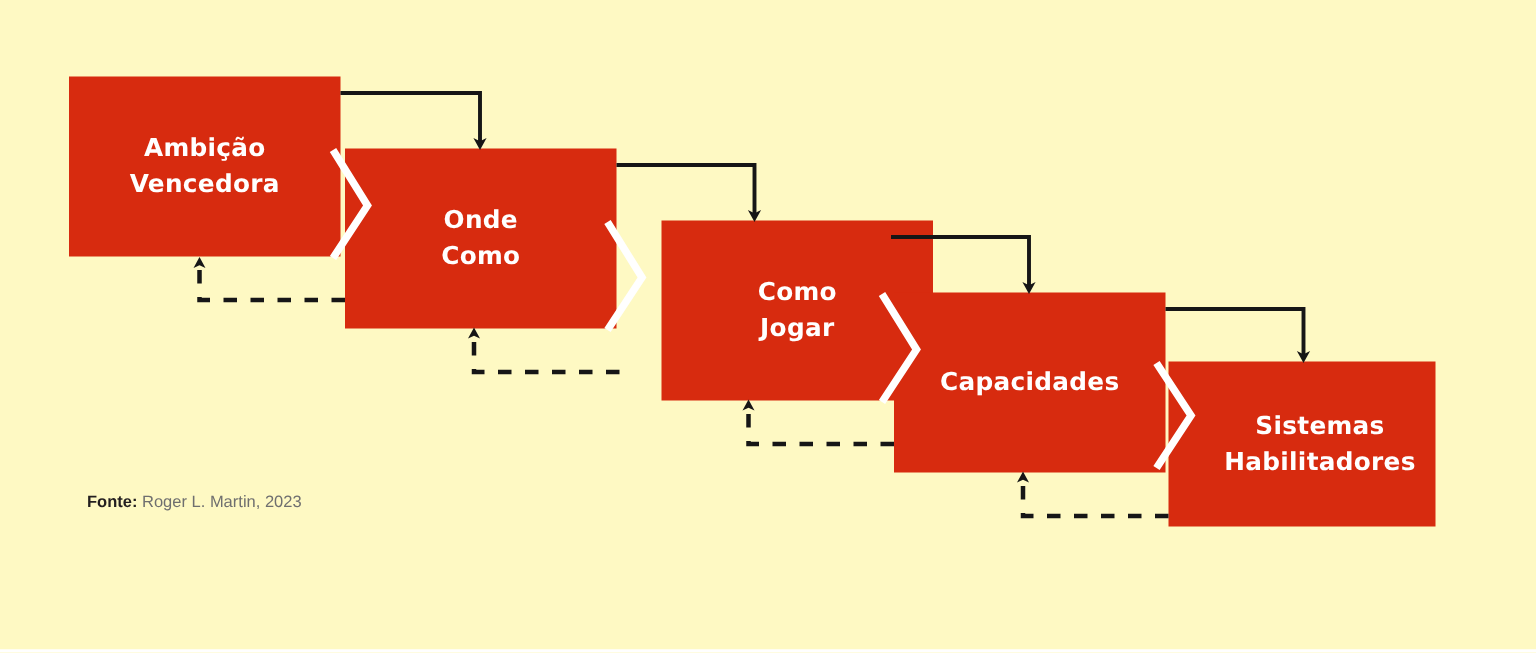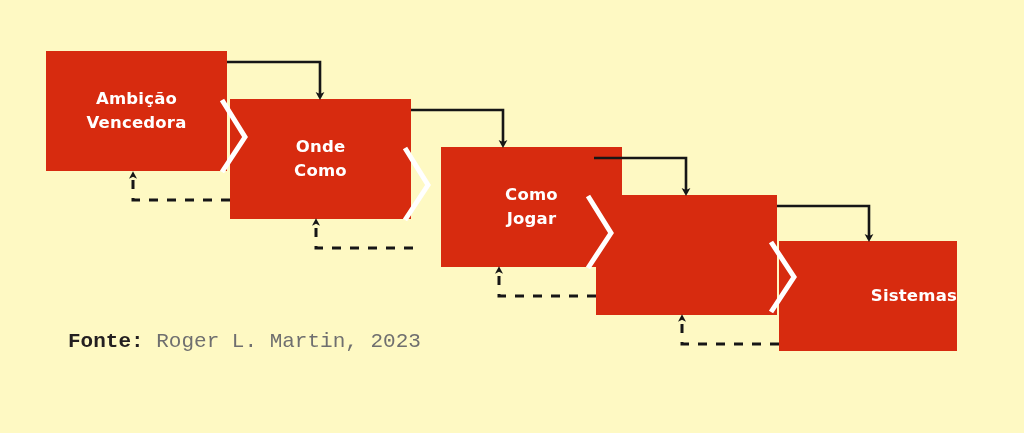--- a/index.html
+++ b/index.html
@@ -36,32 +36,32 @@
     font-size: 16.5px;
     font-weight: 700;
     letter-spacing: 0.2px;
     line-height: 1.45;
   }
   .step-box.align-center {
     align-items: center;
     text-align: center;
   }
   .step-box.align-left {
-    align-items: flex-end;
+    align-items: center;
     text-align: left;
   }
   .step-line {
     white-space: nowrap;
   }
   #source-note {
     position: absolute;
-    left: 68px;
+    left: 58px;
     top: 329px;
-    font-family: Liberation Mono, monospace;
-    font-size: 21px;
+    font-family: Liberation Sans, sans-serif;
+    font-size: 11px;
     line-height: 1.2;
     white-space: nowrap;
   }
   #source-label {
     font-weight: 700;
     color: #231f20;
   }
   #source-value {
     font-weight: 400;
     color: #6f6f6f;
@@ -79,23 +79,25 @@
       </div>
       <div class="step-box align-center" style="left: 230px; top: 99px; width: 181px; height: 120px; background: rgb(215, 43, 15); color: rgb(255, 255, 255); padding: 0px 12px;">
         <span class="step-line">Onde</span>
         <span class="step-line">Como</span>
       </div>
       <div class="step-box align-center" style="left: 413px; top: 147px; width: 181px; height: 120px; background: rgb(215, 43, 15); color: rgb(255, 255, 255); padding: 0px 12px; margin-left: 28px;">
         <span class="step-line">Como</span>
         <span class="step-line">Jogar</span>
       </div>
       <div class="step-box align-center" style="left: 596px; top: 195px; width: 181px; height: 120px; background: rgb(215, 43, 15); color: rgb(255, 255, 255); padding: 0px 12px;">
+        <span class="step-line">Capacidades</span>
       </div>
       <div class="step-box align-left" style="left: 779px; top: 241px; width: 178px; height: 110px; background: rgb(215, 43, 15); color: rgb(255, 255, 255); padding: 0px 0px 0px 24px;">
         <span class="step-line">Sistemas</span>
+        <span class="step-line">Habilitadores</span>
       </div>
     </div>
 
   <svg id="diagram-svg" viewBox="0 0 1024 435">
     <defs>
       <marker id="solid-head" markerWidth="10" markerHeight="10" refX="4.2" refY="5" orient="auto" markerUnits="userSpaceOnUse">
         <path d="M 0.2 0.6 L 8.2 5 L 0.2 9.4 L 2.3 5 Z" fill="#161616"></path>
       </marker>
       <marker id="dashed-head" markerWidth="9" markerHeight="9" refX="3.9" refY="4.5" orient="auto" markerUnits="userSpaceOnUse">
         <path d="M 0.2 0.5 L 7.6 4.5 L 0.2 8.5 L 2.1 4.5 Z" fill="#161616"></path>

